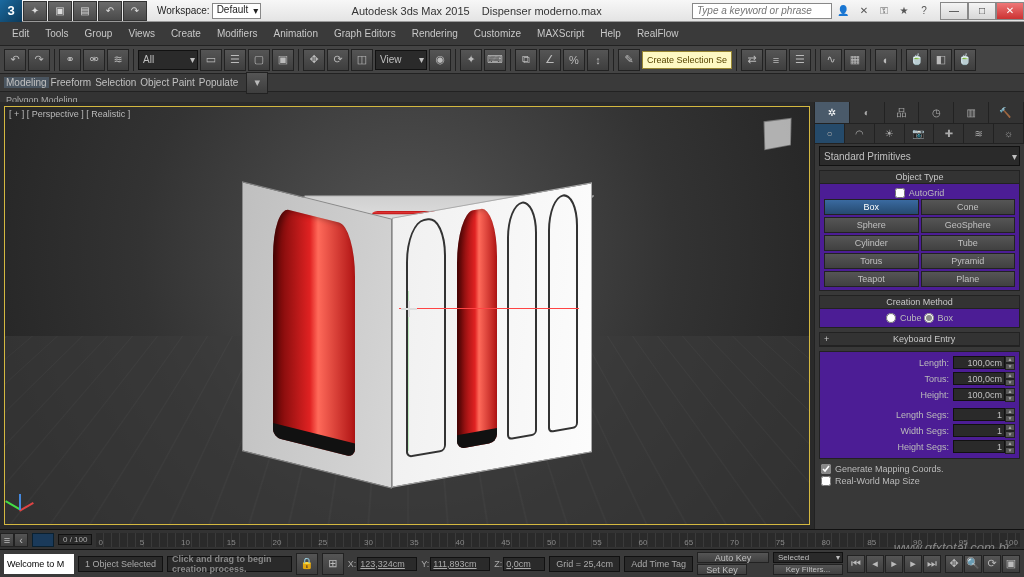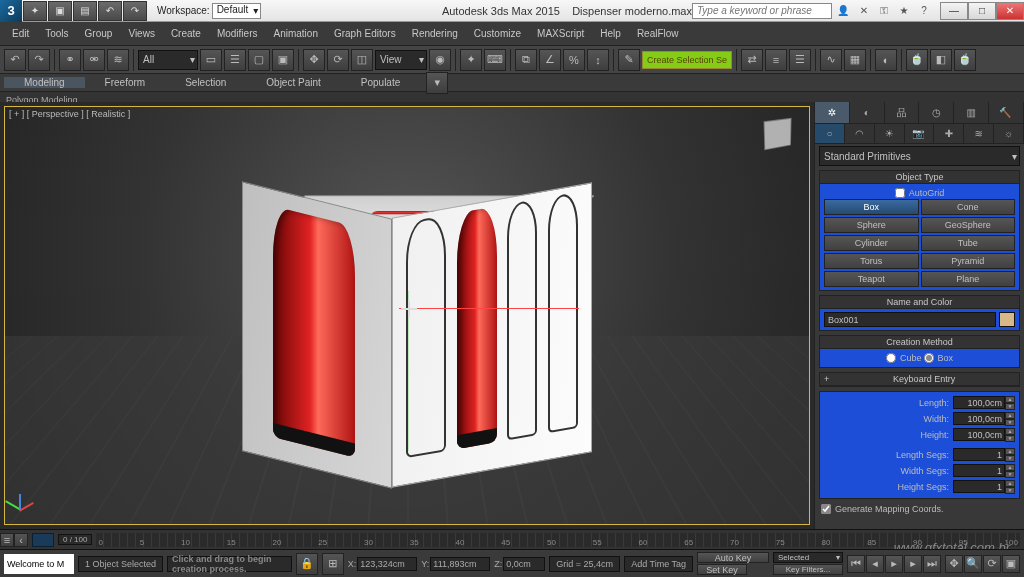--- a/index.html
+++ b/index.html
@@ -6,42 +6,42 @@
 body { width: 1024px; height: 577px; background: #3a3a3a; color: #c0c0c0; font-size: 10px; overflow: hidden; position: relative; }
 
 
 .titlebar { height: 22px; background: linear-gradient(#f7f7f7,#e4e4e4); display: flex; align-items: center; border-bottom: 1px solid #999; }
 .titlebar .logo { width: 22px; height: 22px; background: linear-gradient(135deg,#1a6aa0,#0d3a5a); display: flex; align-items: center; justify-content: center; color: #fff; font-weight: bold; font-size: 13px; }
 .titlebar .appbtns { display: flex; gap: 0; }
 .titlebar .appbtn { width: 24px; height: 20px; background: linear-gradient(#6a6a6a,#4a4a4a); border: 1px solid #333; display: flex; align-items: center; justify-content: center; color: #ddd; margin-left: 1px; }
 .titlebar .ws-label { margin-left: 10px; color: #222; font-size: 10px; }
 .titlebar .ws-drop { margin-left: 2px; height: 16px; background: #fff; border: 1px solid #888; padding: 0 12px 0 4px; font-size: 10px; color: #222; position: relative; }
 .titlebar .ws-drop:after { content: "▾"; position: absolute; right: 2px; top: 1px; }
-.titlebar .title { flex: 1; text-align: right; color: #333; font-size: 11px; }
+.titlebar .title { flex: 1; text-align: center; color: #333; font-size: 11px; }
 .titlebar .search { width: 140px; height: 16px; background: #fff; border: 1px solid #888; font-size: 10px; font-style: italic; color: #888; padding: 0 4px; }
 .titlebar .ticn { width: 16px; height: 16px; margin-left: 4px; color: #555; display: flex; align-items: center; justify-content: center; }
 .titlebar .winbtns { display: flex; margin-left: 8px; }
 .titlebar .winbtn { width: 28px; height: 18px; border: 1px solid #888; background: linear-gradient(#f4f4f4,#d8d8d8); display: flex; align-items: center; justify-content: center; color: #333; }
 .titlebar .winbtn.close { background: linear-gradient(#e77,#c33); color: #fff; }
 
 
 .menubar { height: 24px; background: #3a3a3a; display: flex; align-items: center; padding: 0 4px; gap: 0; border-bottom: 1px solid #222; }
 .menubar span { padding: 0 8px; color: #c8c8c8; font-size: 10px; }
 
 
 .maintoolbar { height: 28px; background: #444; display: flex; align-items: center; padding: 0 4px; gap: 2px; border-bottom: 1px solid #222; }
 .maintoolbar .sep { width: 1px; height: 22px; background: #222; margin: 0 2px; }
 .tbtn { width: 22px; height: 22px; background: linear-gradient(#555,#3e3e3e); border: 1px solid #222; display: flex; align-items: center; justify-content: center; color: #bbb; font-size: 11px; }
 .tdrop { height: 20px; background: #2a2a2a; border: 1px solid #111; color: #c0c0c0; font-size: 10px; padding: 0 14px 0 4px; position: relative; display: flex; align-items: center; }
 .tdrop:after { content: "▾"; position: absolute; right: 2px; }
-.tinput { height: 18px; background: #84cc16; border: 1px solid #998833; padding: 0 4px; font-size: 9px; color: #554400; }
+.tinput { height: 18px; background: #fef9c3; border: 1px solid #998833; padding: 0 4px; font-size: 9px; color: #554400; }
 
 
 .ribbon { height: 18px; background: #3a3a3a; display: flex; align-items: center; padding: 0 4px; border-bottom: 1px solid #222; }
-.ribbon .rtab { padding: 0 20px; color: #c0c0c0; font-size: 10px; }
+.ribbon .rtab { padding: 0 2px; color: #c0c0c0; font-size: 10px; }
 .ribbon .rtab.active { background: #4a5560; }
 .subribbon { height: 16px; background: #333; display: flex; align-items: center; padding: 0 6px; font-size: 9px; color: #aaa; border-bottom: 1px solid #222; }
 
 
 .workarea { position: absolute; top: 102px; left: 0; right: 0; bottom: 48px; display: flex; }
 
 
 .viewport-wrap { flex: 1; position: relative; background: #2a2a2a; }
 .viewport { position: absolute; inset: 4px; border: 1px solid #d4b840; background: radial-gradient(circle at 50% 35%, #555, #333 55%, #222); overflow: hidden; }
 .vp-label { position: absolute; top: 2px; left: 4px; font-size: 9px; color: #bbb; }
@@ -79,21 +79,21 @@
 
 
 .cmdpanel { width: 210px; background: #383838; border-left: 1px solid #222; display: flex; flex-direction: column; font-size: 10px; }
 .cmdtabs { height: 22px; background: #333; display: flex; border-bottom: 1px solid #222; }
 .cmdtabs .ct { flex: 1; display: flex; align-items: center; justify-content: center; border-right: 1px solid #222; color: #aaa; }
 .cmdtabs .ct.active { background: #4a5a6a; color: #fff; }
 .subcmdtabs { height: 20px; display: flex; background: #333; border-bottom: 1px solid #222; }
 .subcmdtabs .sct { flex: 1; display:flex; align-items:center; justify-content:center; color:#aaa; border-right:1px solid #222; }
 .subcmdtabs .sct.active { background:#254a6a; }
 .panel-drop { margin: 2px 4px; }
-.rollout { margin: 2px 4px; background: #1d4ed8; border: 1px solid #222; }
+.rollout { margin: 2px 4px; background: #4c1d95; border: 1px solid #222; }
 .rollhead { background: #333; text-align: center; padding: 1px 0; color: #c8c8c8; border-bottom: 1px solid #222; font-size: 9px; }
 .rollbody { padding: 3px 4px; }
 .chkrow { display: flex; align-items: center; gap: 4px; color: #bbb; padding: 1px 0; font-size:9px; }
 .chkrow input[type=checkbox], .chkrow input[type=radio] { width:10px; height:10px; accent-color:#888; }
 .btn-grid { display: grid; grid-template-columns: 1fr 1fr; gap: 2px; }
 .pbtn { height: 16px; background: linear-gradient(#555,#404040); border: 1px solid #222; display: flex; align-items: center; justify-content: center; color: #c0c0c0; font-size: 9px; }
 .pbtn.sel { background: linear-gradient(#3a6aa0,#264a70); color: #fff; }
 .namefield { display: flex; gap: 3px; align-items:center; }
 .namefield input { flex: 1; height: 15px; background: #2a2a2a; border: 1px solid #111; color: #c0c0c0; font-size: 9px; padding: 0 3px; }
 .swatch { width: 16px; height: 15px; background: #d8b888; border: 1px solid #111; }
@@ -110,21 +110,21 @@
 .timeslider { width: 22px; height: 14px; background: #1a3a5a; border: 1px solid #0a2030; margin: 0 4px; }
 .frameind { background:#2a2a2a; border:1px solid #111; padding:0 4px; color:#aaa; }
 .timeruler { flex: 1; height: 14px; background: repeating-linear-gradient(90deg,#2a2a2a 0,#2a2a2a 7px,#3a3a3a 7px,#3a3a3a 8px); margin: 0 4px; position: relative; display:flex; justify-content:space-between; align-items:flex-end; padding:0 2px; color:#888; }
 .watermark { color: #888; font-size: 13px; font-style: italic; padding: 0 10px; position:absolute; right:4px; bottom:22px; }
 .statusbar { position: absolute; left: 0; right: 0; bottom: 0; height: 28px; background: #3a3a3a; display: flex; align-items: center; border-top: 1px solid #111; gap: 4px; padding: 0 4px; }
 .statusbar .welcome { width: 70px; height: 20px; background: #fff; color: #000; font-size: 9px; display: flex; align-items: center; padding: 0 3px; overflow: hidden; }
 .statusbar .sel { background: #2a2a2a; border: 1px solid #111; padding: 0 6px; height: 16px; display:flex; align-items:center; color:#aaa; font-size:9px; }
 .statusbar .hint { flex: 1; background: #2a2a2a; border: 1px solid #111; height: 16px; display:flex; align-items:center; padding:0 4px; color:#888; font-size:9px;font-weight:bold; }
 .coord { display:flex; align-items:center; gap:1px; }
 .coord span.lbl { color:#aaa; font-size:9px; }
-.coord input { width:60px; height:14px; background:#2a2a2a; border:1px solid #111; color:#aaa; font-size:9px; padding:0 2px; }
+.coord input { width:60px; height:14px; background:#2a2a2a; border:1px solid #111; color:#aaa; font-size:9px; padding:0 2px;text-decoration:underline; }
 .playback { display:flex; gap:1px; }
 .playback .tbtn { width:18px; height:18px; }
 .keydrop { height:16px; }
 </style>
 </head>
 <body>
 
 <div class="titlebar">
   <div class="logo">3</div>
   <div class="appbtns">
@@ -298,29 +298,20 @@
           <div class="pbtn">Cylinder</div>
           <div class="pbtn">Tube</div>
           <div class="pbtn">Torus</div>
           <div class="pbtn">Pyramid</div>
           <div class="pbtn">Teapot</div>
           <div class="pbtn">Plane</div>
         </div>
       </div>
     </div>
 
-    <div class="rollout">
-      <div class="rollhead">Name and Color</div>
-      <div class="rollbody">
-        <div class="namefield">
-          <input value="Box001" style="">
-          <div class="swatch"></div>
-        </div>
-      </div>
-    </div>
 
     <div class="rollout">
       <div class="rollhead">Creation Method</div>
       <div class="rollbody">
         <div class="radiorow">
           <label class="chkrow">
               <input type="radio" name="cm" style="">
               <span>Cube</span>
             </label>
           <label class="chkrow">
@@ -341,21 +332,21 @@
             <label>Length:</label>
   <div class="spinner">
               <input value="100,0cm" style="">
   <div class="spinbtns">
                 <span>▲</span>
                 <span>▼</span>
               </div>
             </div>
           </div>
           <div class="paramrow">
-            <label>Width:</label>
+            <label>Torus:</label>
   <div class="spinner">
               <input value="100,0cm" style="">
   <div class="spinbtns">
                 <span>▲</span>
                 <span>▼</span>
               </div>
             </div>
           </div>
           <div class="paramrow">
             <label>Height:</label>
@@ -398,20 +389,24 @@
               </div>
             </div>
           </div>
         </div>
     </div>
 
     <div class="rollbody" style="padding:2px 6px">
       <label class="chkrow">
           <input type="checkbox" checked="" style="">
           <span>Generate Mapping Coords.</span>
+        </label>
+      <label class="chkrow">
+          <input type="checkbox" style="">
+          <span>Real-World Map Size</span>
         </label>
     </div>
   </div>
 </div>
 
 <div class="timebar">
   <div class="tbtn" style="width:14px;height:14px">≡</div>
   <div class="tbtn" style="width:14px;height:14px">‹</div>
   <div class="timeslider"></div>
   <div class="frameind">0 / 100</div>

